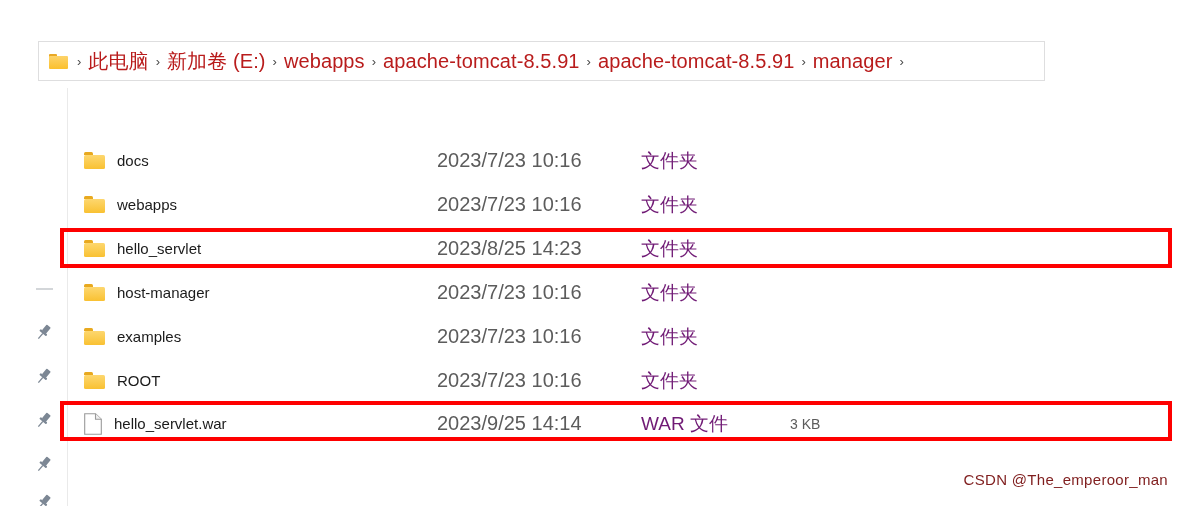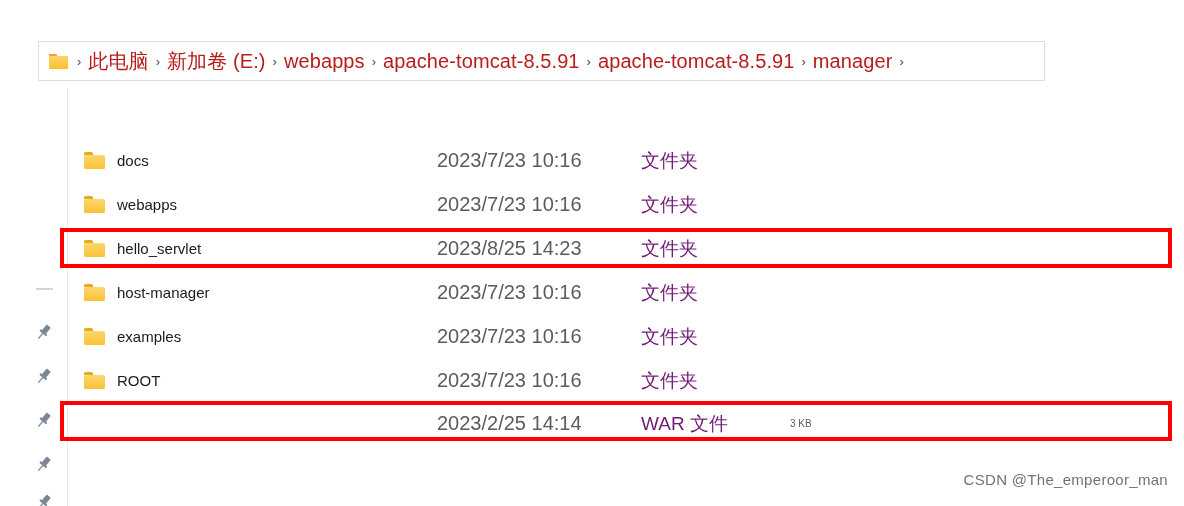--- a/index.html
+++ b/index.html
@@ -162,21 +162,21 @@
     color: #5c5c5c;
   }
   .cell-type {
     left: 565px;
     font-size: 19px;
     color: #701a75;
     margin-left: 8px;
   }
   .cell-size {
     left: 722px;
-    font-size: 10px;
+    font-size: 14px;
     color: #5c5c5c;
   }
 
   
   .folder-icon {
     width: 21px;
     height: 17px;
     position: relative;
     margin-right: 12px;
     flex: 0 0 auto;
@@ -214,21 +214,21 @@
     pointer-events: none;
     background: transparent;
   }
 
   
   #watermark {
     position: absolute;
     right: 16px;
     top: 471px;
     font-size: 15px;
-    color: #737373;
+    color: #7f1d1d;
     letter-spacing: 0.3px;
     white-space: nowrap;
   }
 </style>
 </head>
 <body>
 
 <div id="address-bar">
   <span class="crumb-folder-icon">
     <span class="tab"></span>
@@ -374,21 +374,30 @@
           <span class="body"></span>
         </span>
       <span>ROOT</span>
     </div>
     <div class="cell cell-date">2023/7/23 10:16</div>
     <div class="cell cell-type">文件夹</div>
     <div class="cell cell-size"></div>
   </div>
 
   <div class="file-row" style="top:314px">
-    <div class="cell cell-date">2023/2/25 14:14</div>
+    <div class="cell cell-name">
+      <span class="doc-icon">
+        <svg viewBox="0 0 18 22" width="18" height="22">
+          <path d="M0.7 0.7 H11.5 L17.3 6.3 V21.3 H0.7 Z" fill="#ffffff" stroke="#9a9a9a" stroke-width="1.1"></path>
+          <path d="M11.5 0.7 V6.3 H17.3" fill="#f0f0f0" stroke="#9a9a9a" stroke-width="1.1"></path>
+        </svg>
+      </span>
+      <span>hello_servlet.war</span>
+    </div>
+    <div class="cell cell-date">2023/9/25 14:14</div>
     <div class="cell cell-type">WAR 文件</div>
     <div class="cell cell-size">3 KB</div>
   </div>
 
 </div>
 
 <div class="red-box" style="left:60px; top:228px; width:1112px; height:40px;"></div>
 <div class="red-box" style="left:60px; top:401px; width:1112px; height:40px;"></div>
 
 <div id="watermark">CSDN @The_emperoor_man</div>

